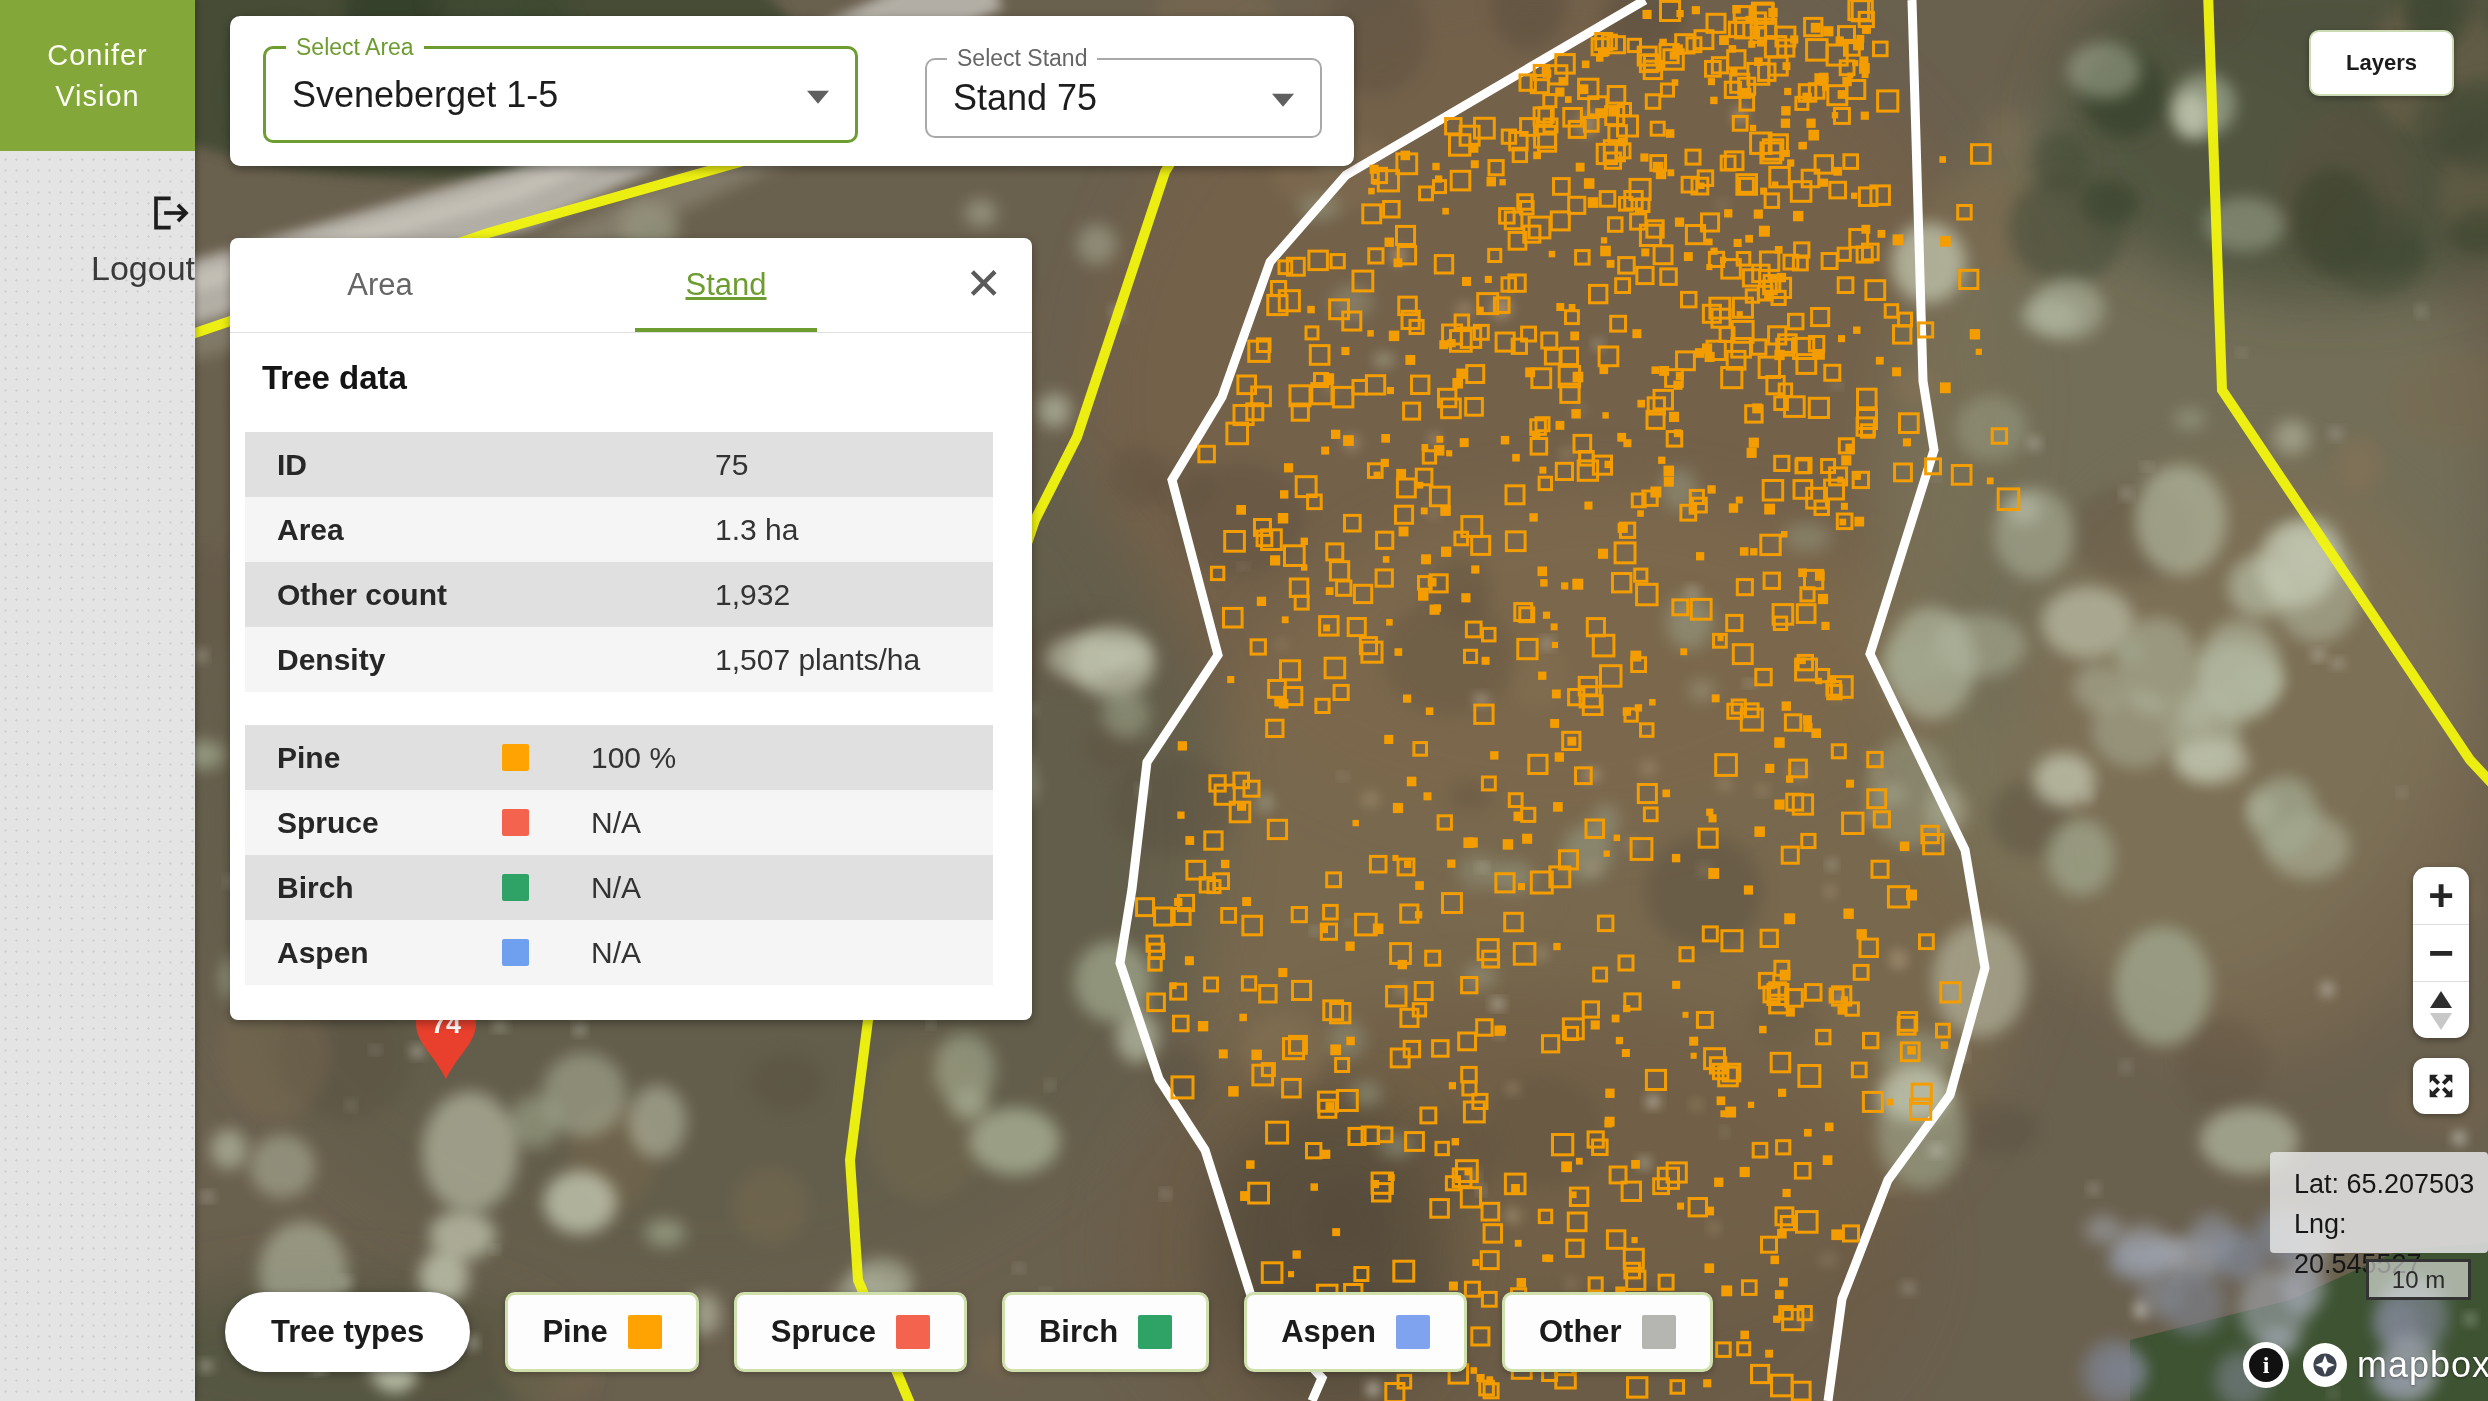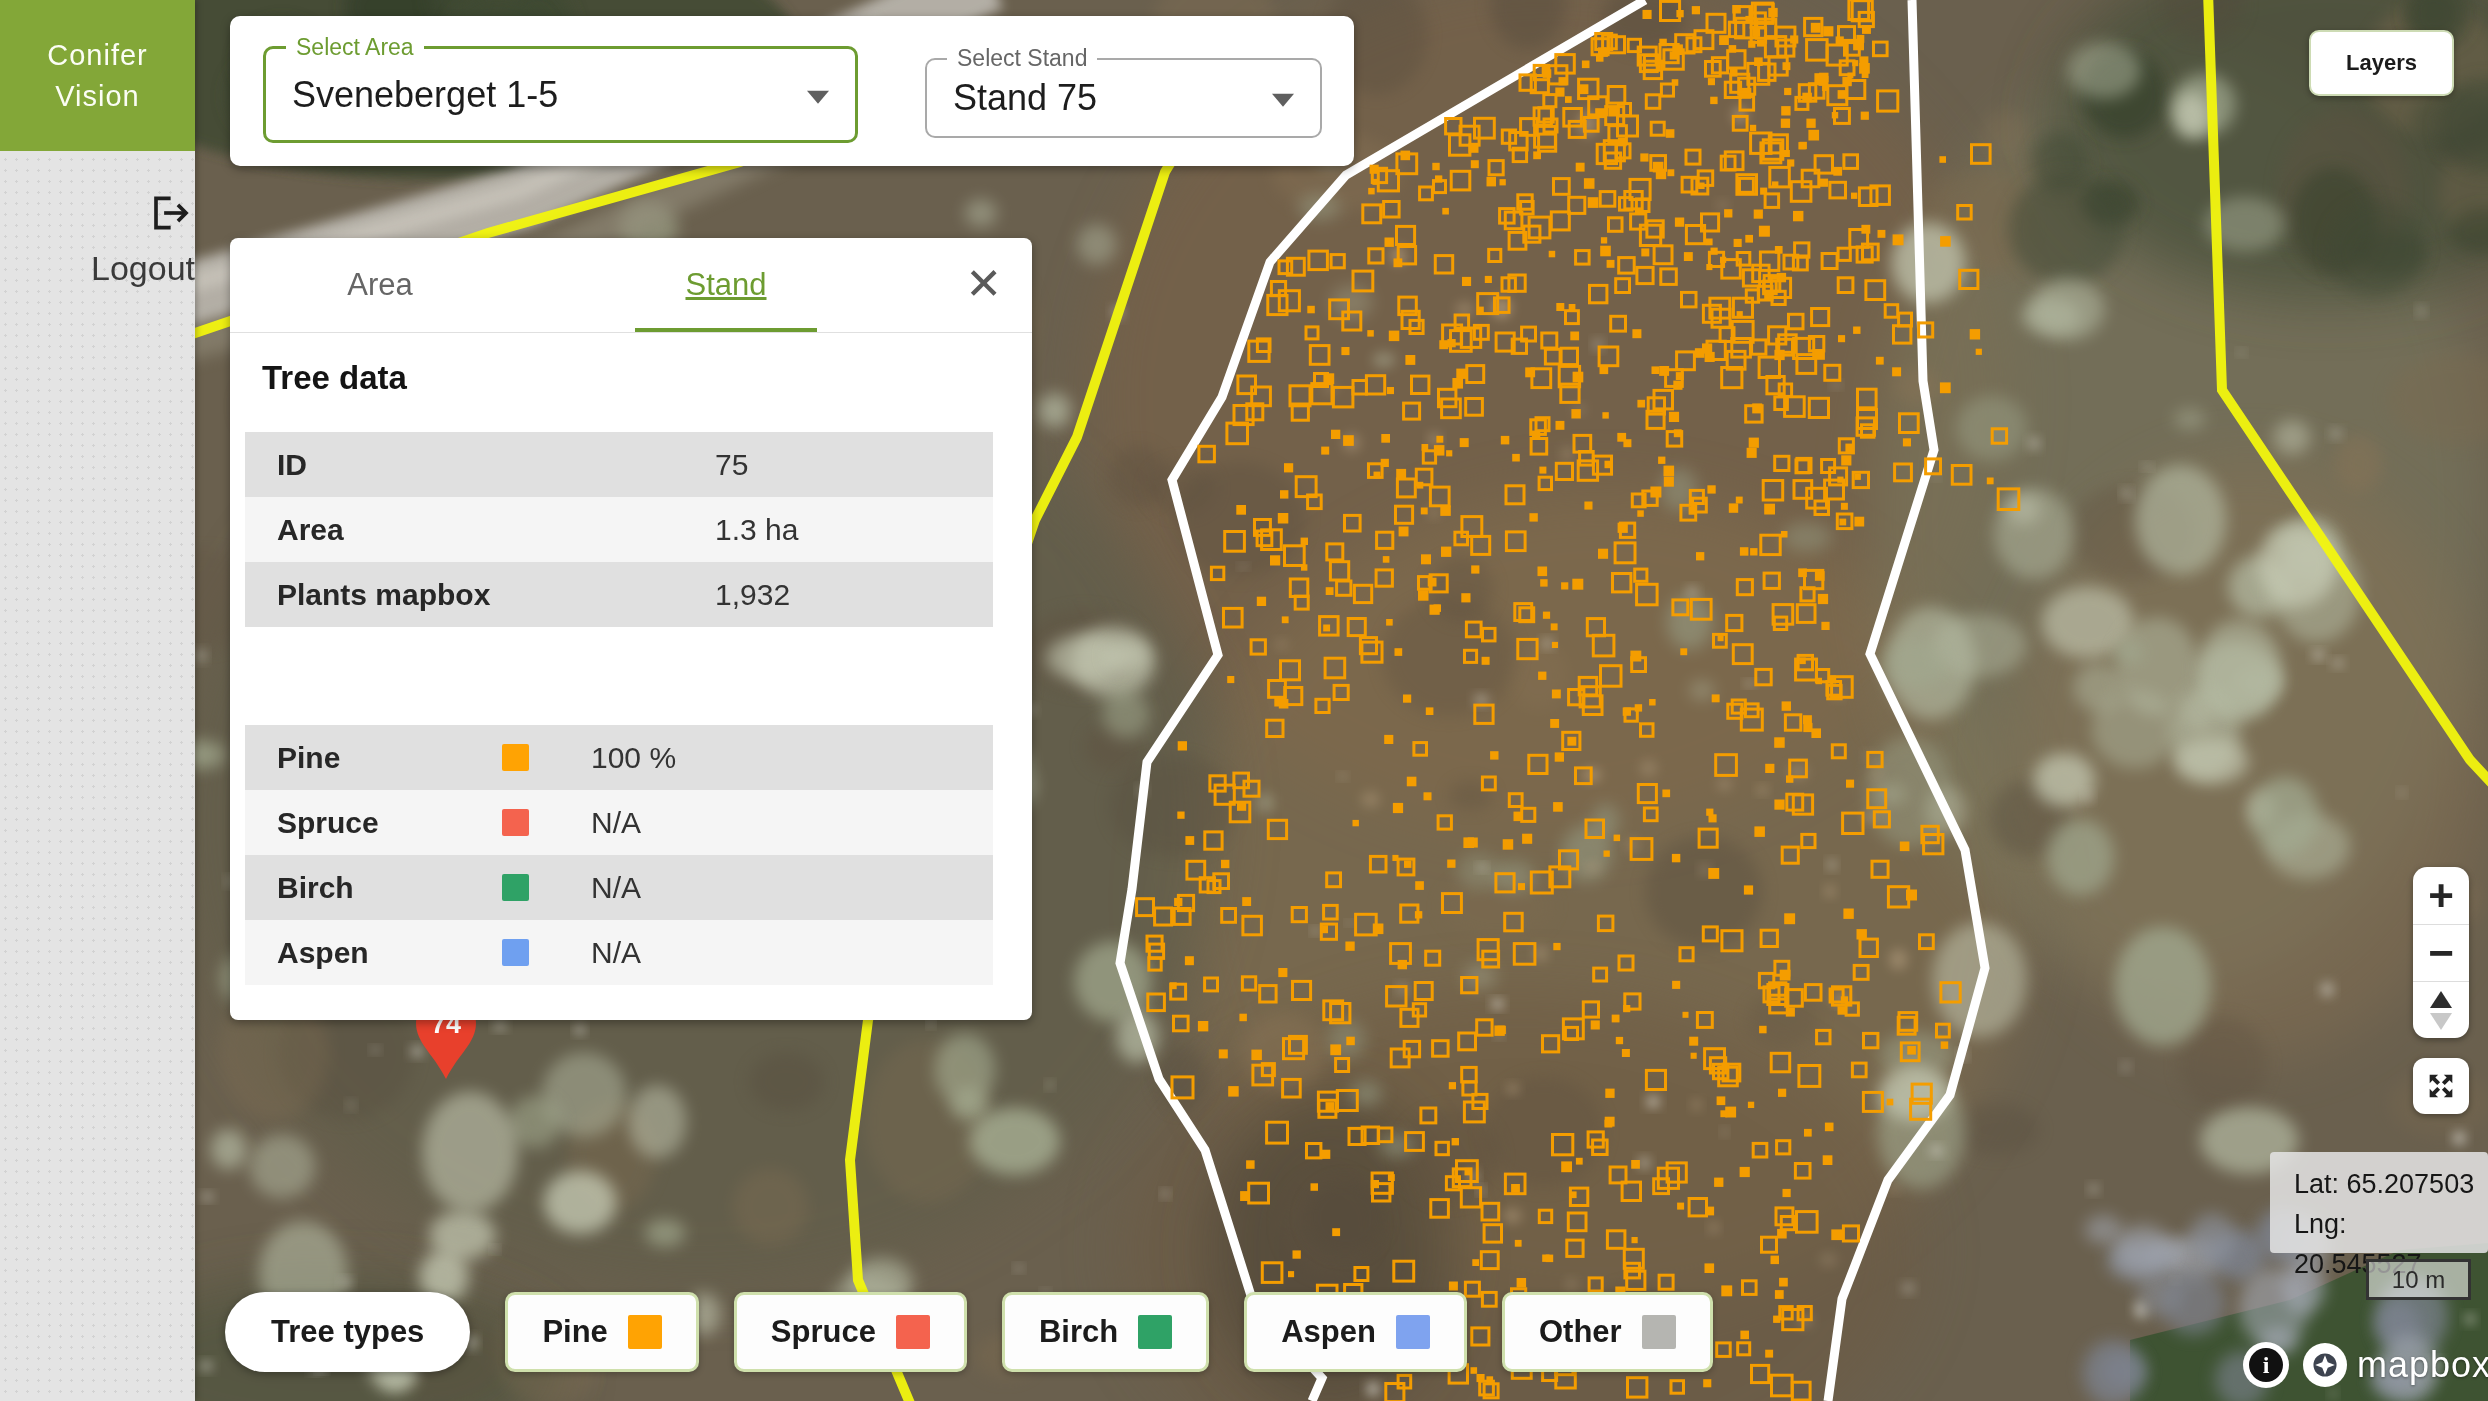--- a/index.html
+++ b/index.html
@@ -1638,22 +1638,26 @@
     <div class="tbl tbl1">
       <div class="trow">
         <span class="lbl">ID</span>
         <span class="val">75</span>
       </div>
       <div class="trow">
         <span class="lbl">Area</span>
         <span class="val">1.3 ha</span>
       </div>
       <div class="trow">
-        <span class="lbl">Plants mapbox</span>
+        <span class="lbl">Other count</span>
         <span class="val">1,932</span>
+      </div>
+      <div class="trow">
+        <span class="lbl">Density</span>
+        <span class="val">1,507 plants/ha</span>
       </div>
     </div>
 
     <div class="tbl tbl2">
       <div class="trow">
         <span class="lbl">Pine</span>
         <span class="swatch" style="background: rgb(255, 163, 3);"></span>
         <span class="val2">100 %</span>
       </div>
       <div class="trow">

